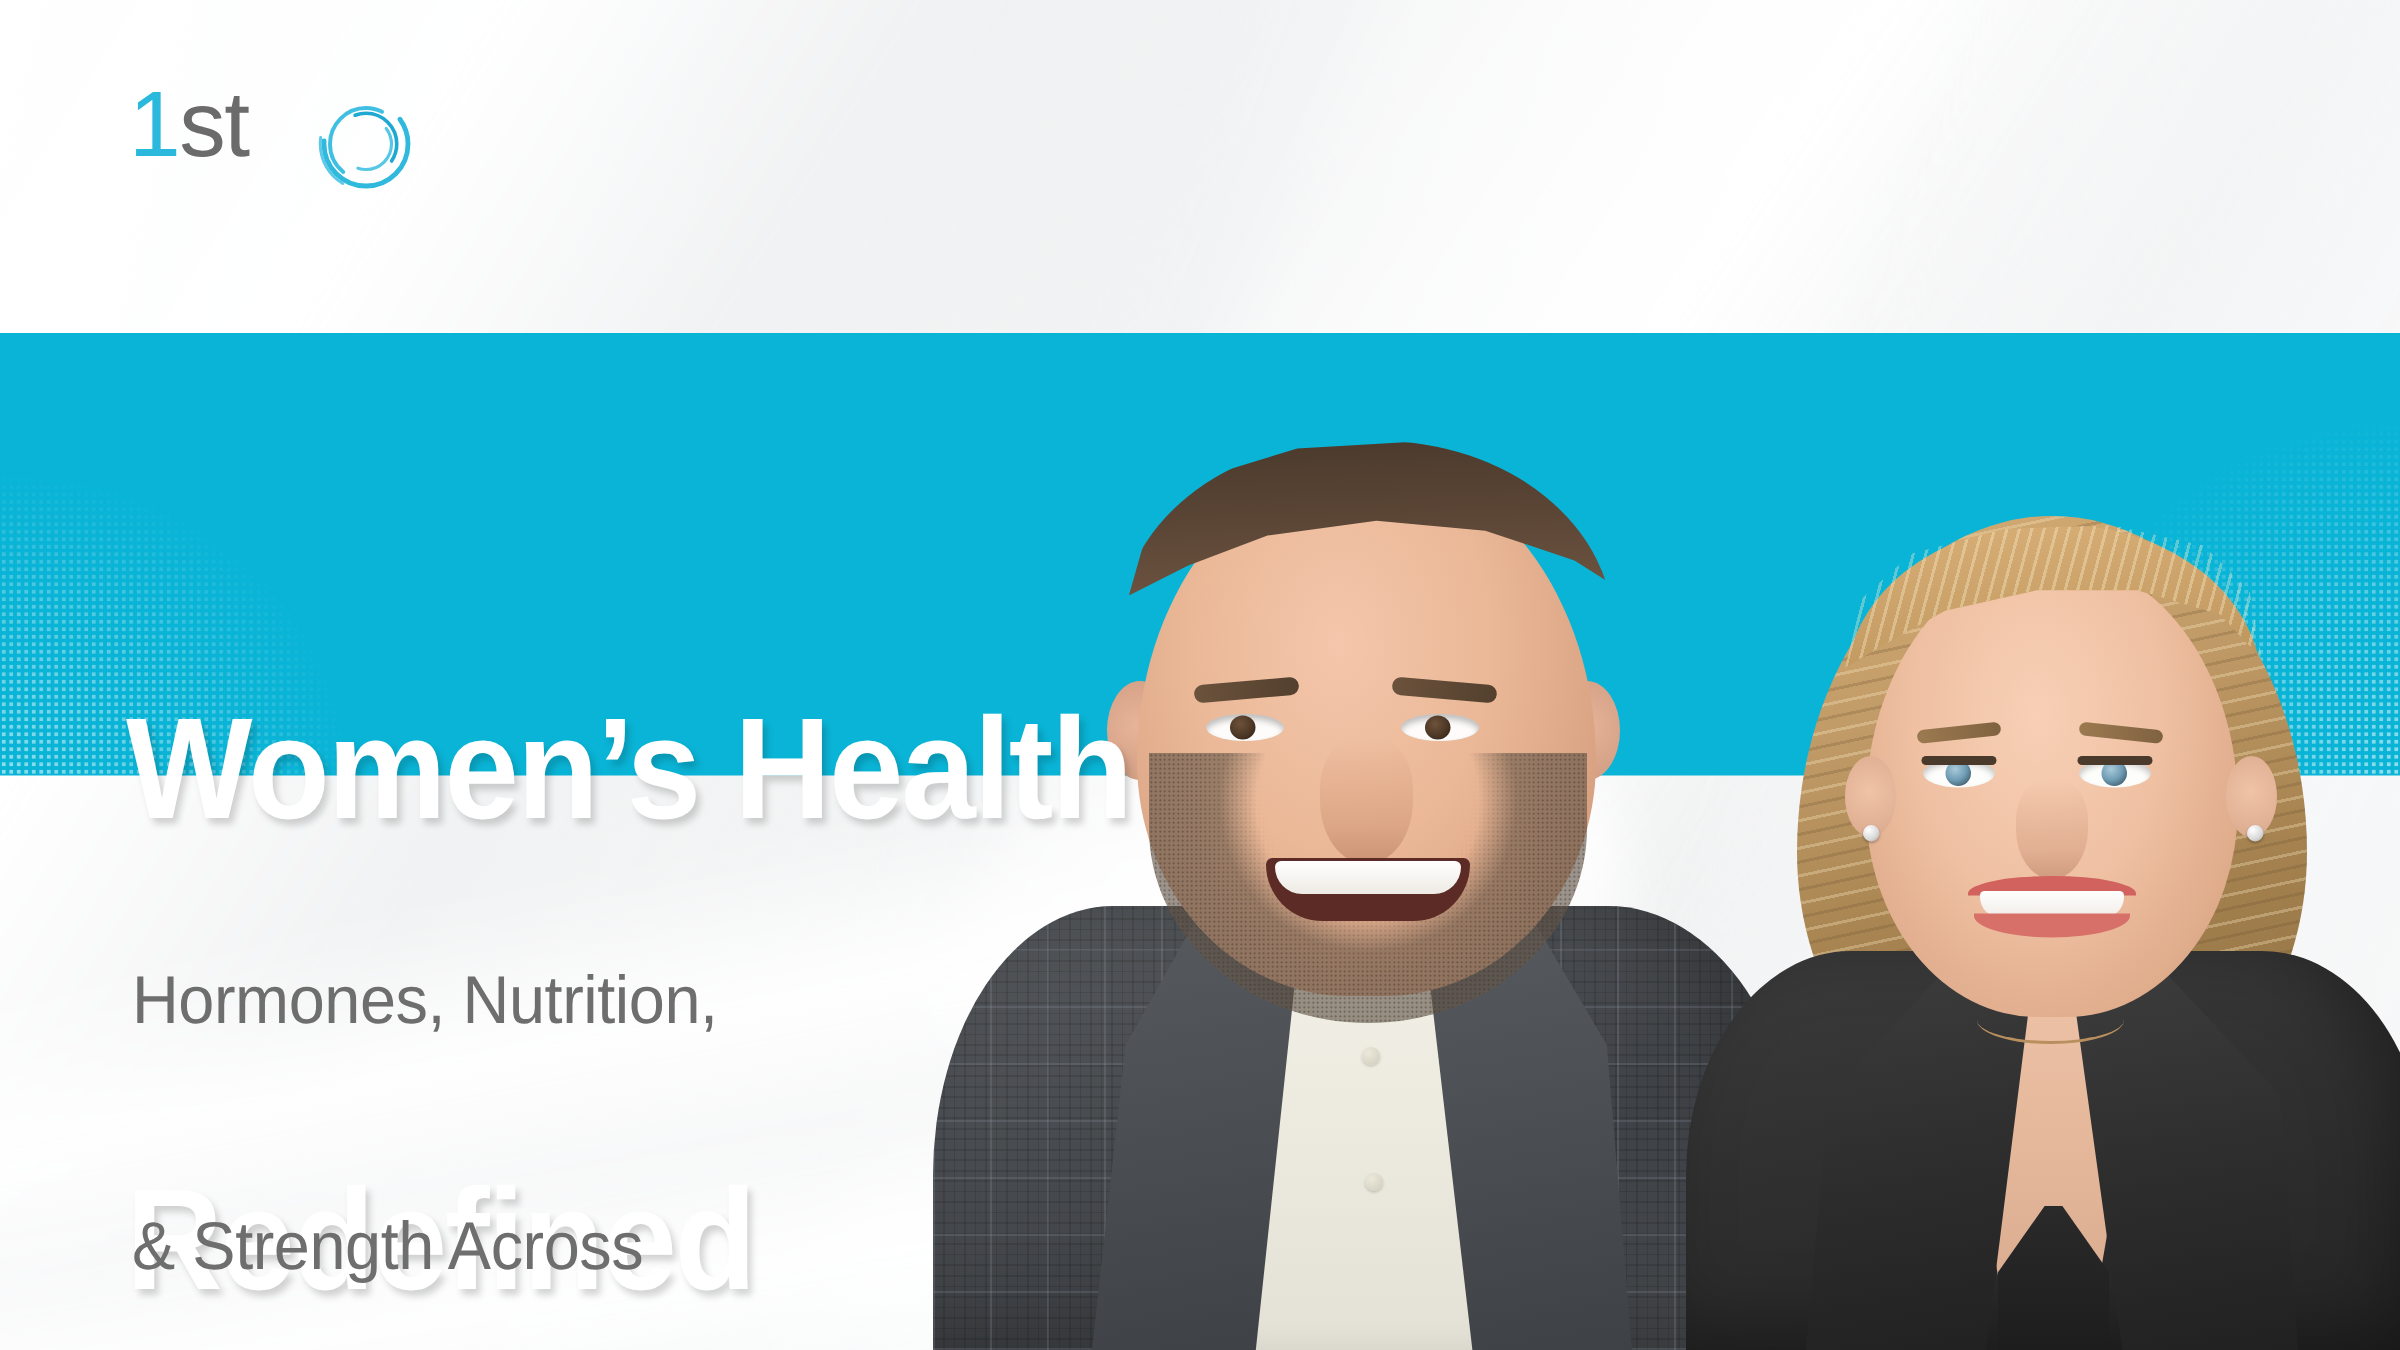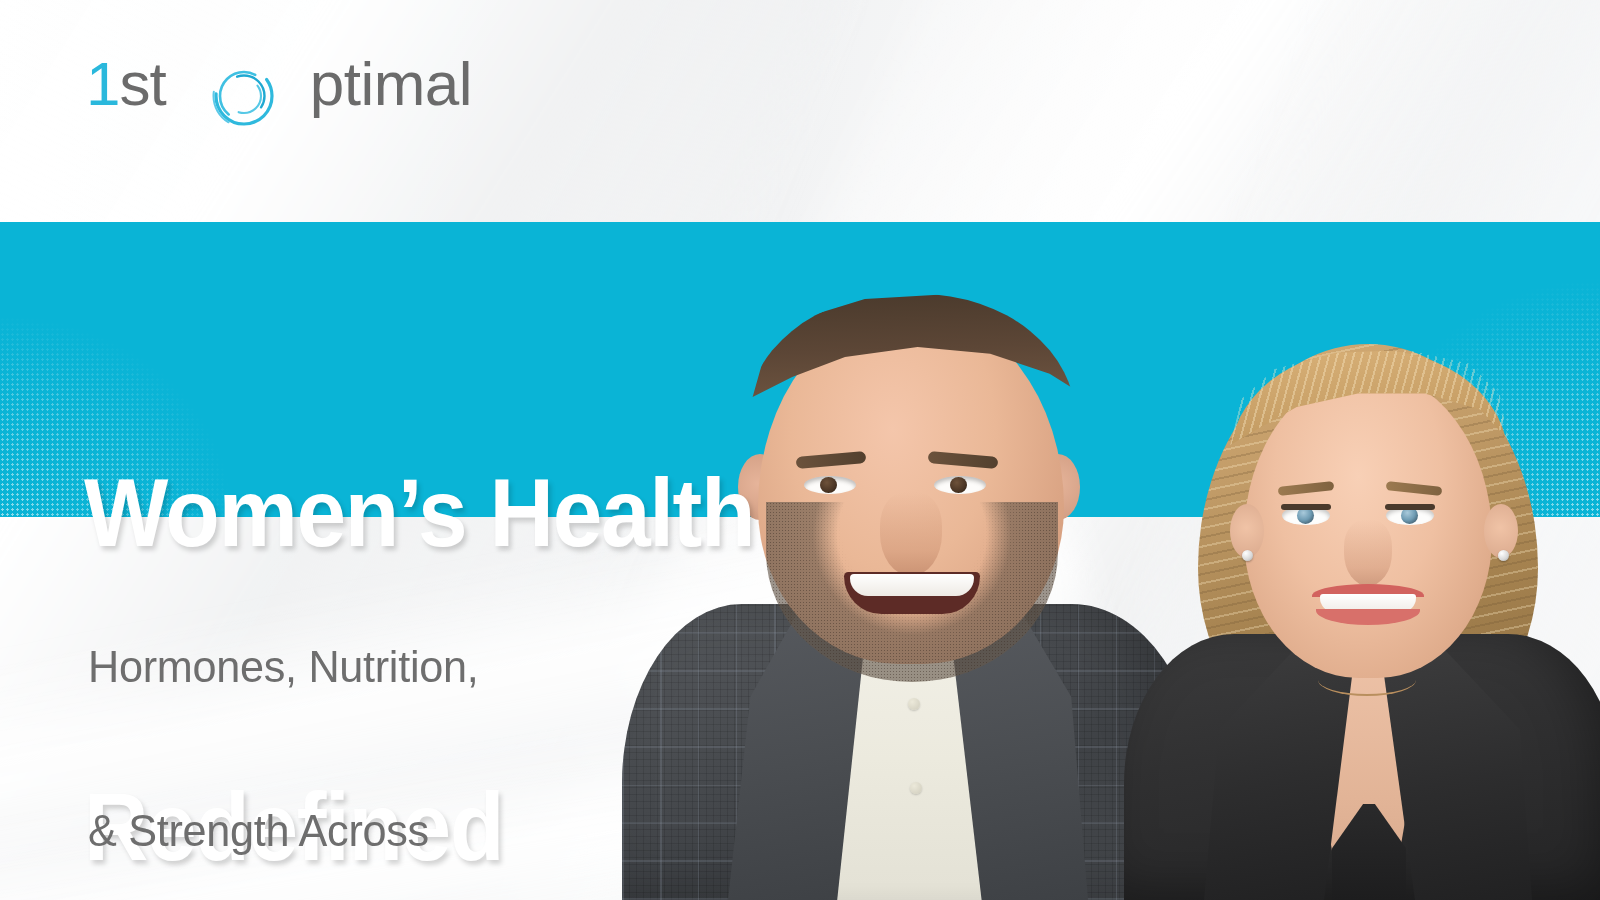--- a/index.html
+++ b/index.html
@@ -384,21 +384,20 @@
       <svg viewBox="0 0 74 74" aria-hidden="true">
         <g fill="none" stroke-linecap="round">
           <circle cx="37" cy="37" r="28" stroke="#2fb9dd" stroke-width="3.2" stroke-dasharray="108 68" stroke-dashoffset="18"></circle>
           <circle cx="37" cy="37" r="24" stroke="#3fc0e2" stroke-width="2.6" stroke-dasharray="70 80" stroke-dashoffset="96"></circle>
           <circle cx="37" cy="37" r="20.5" stroke="#1fa9d2" stroke-width="2.4" stroke-dasharray="52 77" stroke-dashoffset="40"></circle>
           <circle cx="37" cy="37" r="17" stroke="#56c8e6" stroke-width="2.1" stroke-dasharray="44 63" stroke-dashoffset="12"></circle>
           <circle cx="37" cy="37" r="30.5" stroke="#5cc9e8" stroke-width="2" stroke-dasharray="36 156" stroke-dashoffset="128"></circle>
         </g>
       </svg>
     </span>
-    <span class="logo-rest">ptimal</span>
   </div>
 
   <div class="banner">
     <div class="halftone ht-bl"></div>
     <div class="halftone ht-br"></div>
   </div>
 
   <div class="headline">
     <div>Women’s Health</div>
     <div>Redefined</div>

